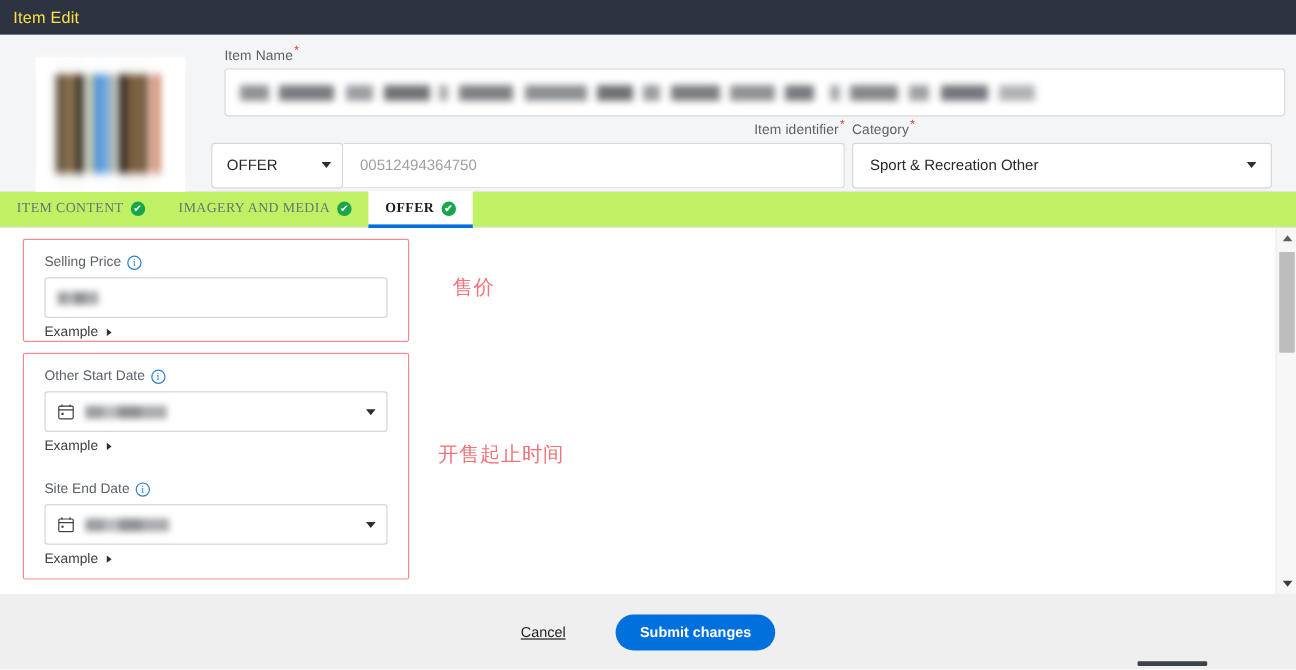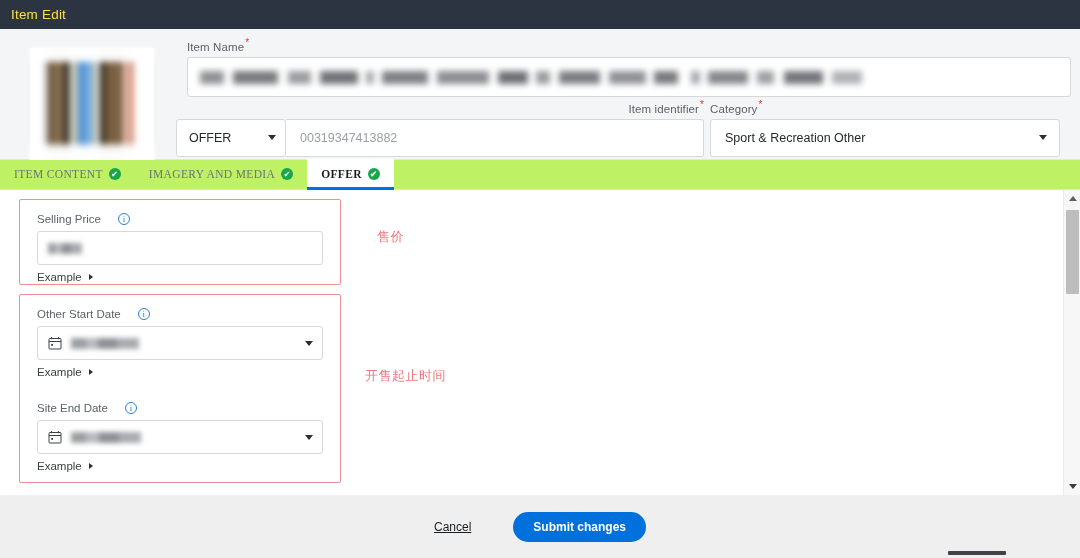--- a/index.html
+++ b/index.html
@@ -212,21 +212,21 @@
     position: absolute;
     border: 1px solid #ee8d92;
     border-radius: 2px;
   }
   .annot-price { left: 19px; top: 9px; width: 322px; height: 86px; }
   .annot-dates { left: 19px; top: 104px; width: 322px; height: 189px; }
 
   .sublabel {
     font-size: 11.5px;
     color: #5c6268;
-    display: flex; align-items: center; gap: 17px;
+    display: flex; align-items: center; gap: 5px;
   }
   .info-icon {
     width: 12px; height: 12px;
     border: 1px solid #2c7fd0; border-radius: 50%;
     color: #2c7fd0; font-size: 9px;
     display: inline-flex; align-items: center; justify-content: center;
     font-family: "Liberation Serif", serif;
     line-height: 1;
   }
   .txt-input {
@@ -265,21 +265,21 @@
   .tri-right {
     width: 0; height: 0;
     border-top: 3.5px solid transparent;
     border-bottom: 3.5px solid transparent;
     border-left: 4.5px solid #2b2f33;
   }
 
   .cn-annot {
     position: absolute;
     color: #f0757a;
-    font-size: 13px;
+    font-size: 17px;
     letter-spacing: .5px;
   }
 
   
   .scrollbar {
     position: absolute; right: 0; top: 190px;
     width: 17px; height: 305px;
     background: #f7f7f7;
     border-left: 1px solid #ebebeb;
   }
@@ -365,21 +365,21 @@
     <div class="ident-block">
       <label class="field-label">
         <span>Item identifier</span><span class="req">*</span>
       </label>
       <div class="ident-row">
         <div class="gtin-select">
           <span>OFFER</span>
           <span class="caret"></span>
         </div>
         <div class="gtin-input">
-          <span>00319347413882</span>
+          <span>00512494364750</span>
         </div>
       </div>
     </div>
 
     <div class="cat-block">
       <label class="field-label">
         <span>Category</span><span class="req">*</span>
       </label>
       <div class="cat-select">
         <span>Sport &amp; Recreation Other</span>

